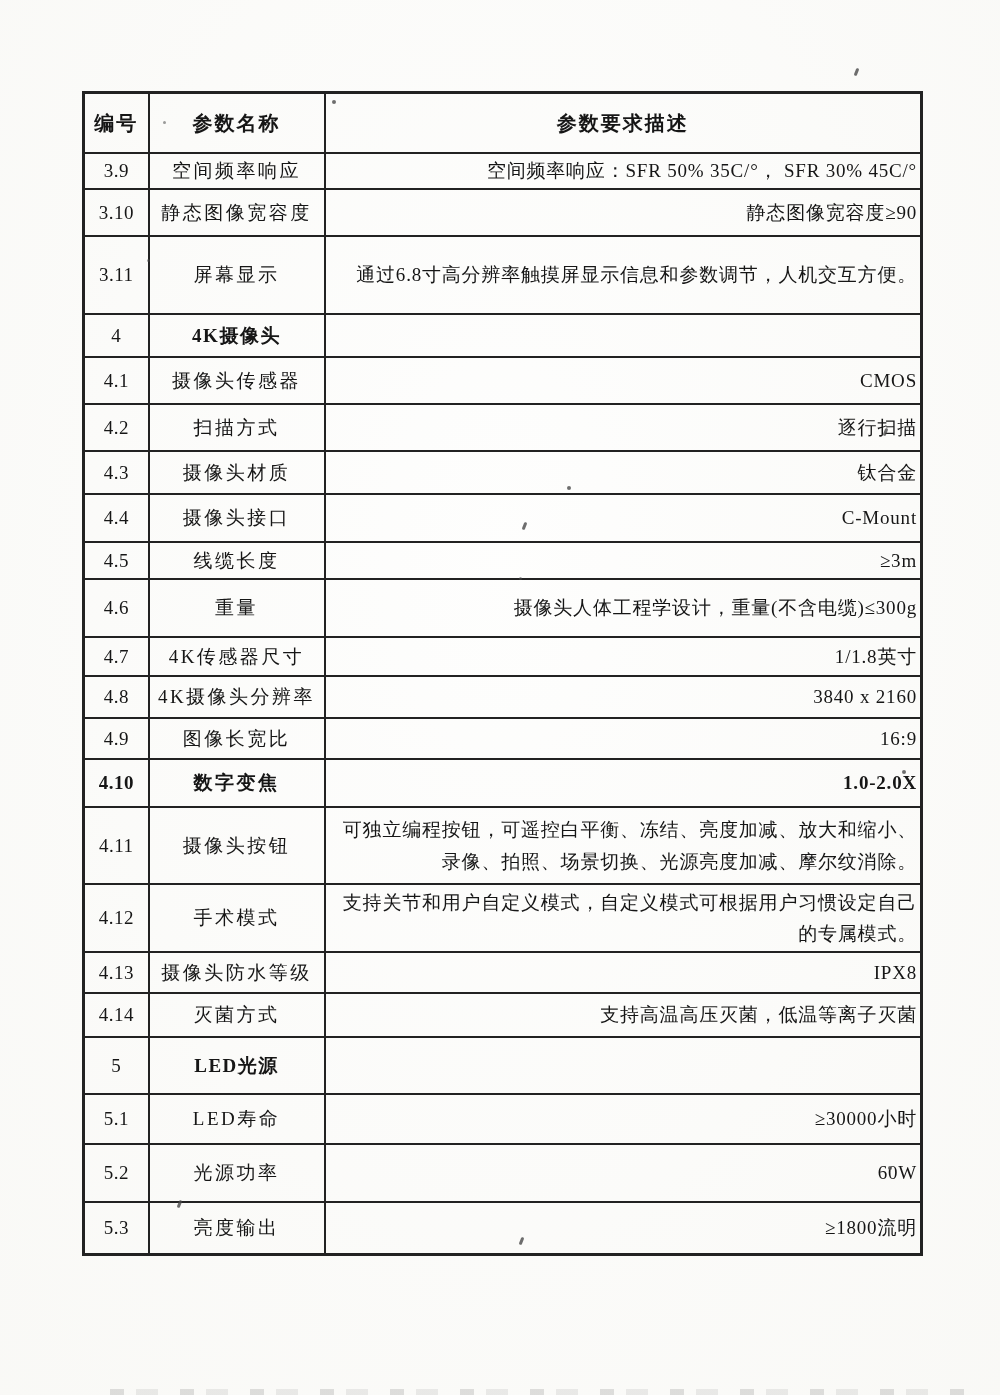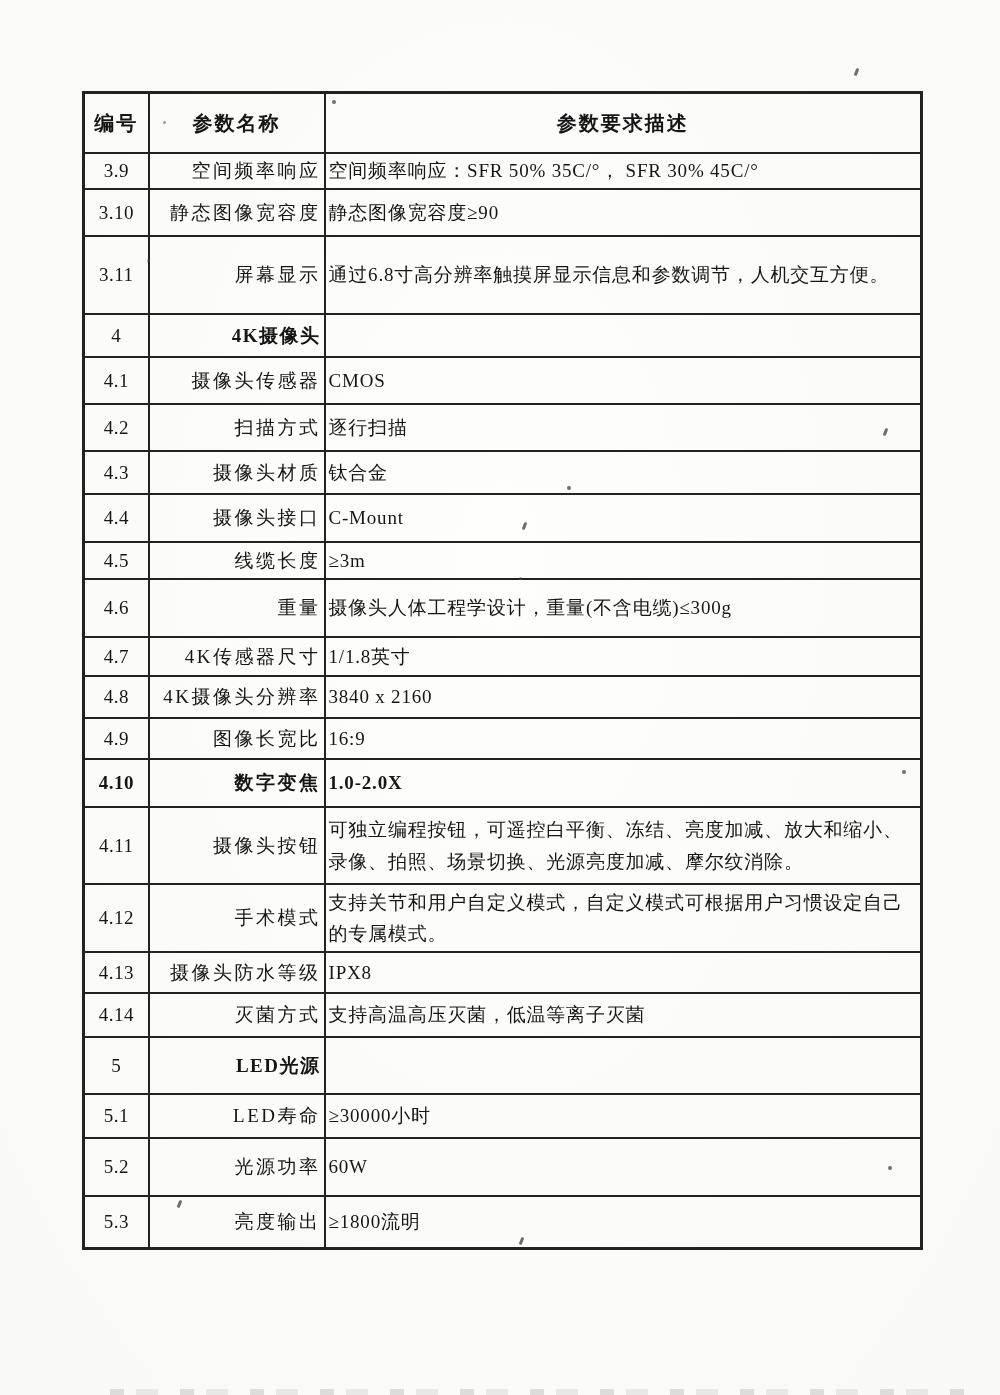--- a/index.html
+++ b/index.html
@@ -55,27 +55,27 @@
     letter-spacing: 2px;
     height: 56px;
   }
   td.id {
     text-align: center;
     font-size: 18px;
     letter-spacing: 0.5px;
     white-space: nowrap;
   }
   td.name {
-    text-align: right;
+    text-align: center;
     padding-left: 5px;
     letter-spacing: 2.5px;
     margin-top: 39px;
   }
   td.desc {
-    text-align: left;
+    text-align: right;
     padding-left: 4px;
     padding-right: 8px;
     letter-spacing: 0.8px;
   }
   tr.section td.name {
     font-weight: bold;
     letter-spacing: 1.5px;
   }
   
   .speck {
@@ -210,21 +210,21 @@
         <tr style="height: 44px;">
       <td class="id">4.14</td>
       <td class="name">灭菌方式</td>
       <td class="desc">支持高温高压灭菌，低温等离子灭菌</td>
     </tr>
         <tr class="section" style="height: 57px;">
       <td class="id">5</td>
       <td class="name">LED光源</td>
       <td class="desc"></td>
     </tr>
-        <tr style="height: 44px;">
+        <tr style="height: 50px;">
       <td class="id">5.1</td>
       <td class="name">LED寿命</td>
       <td class="desc">≥30000小时</td>
     </tr>
         <tr style="height: 58px;">
       <td class="id">5.2</td>
       <td class="name">光源功率</td>
       <td class="desc">60W</td>
     </tr>
         <tr style="height: 52px;">

